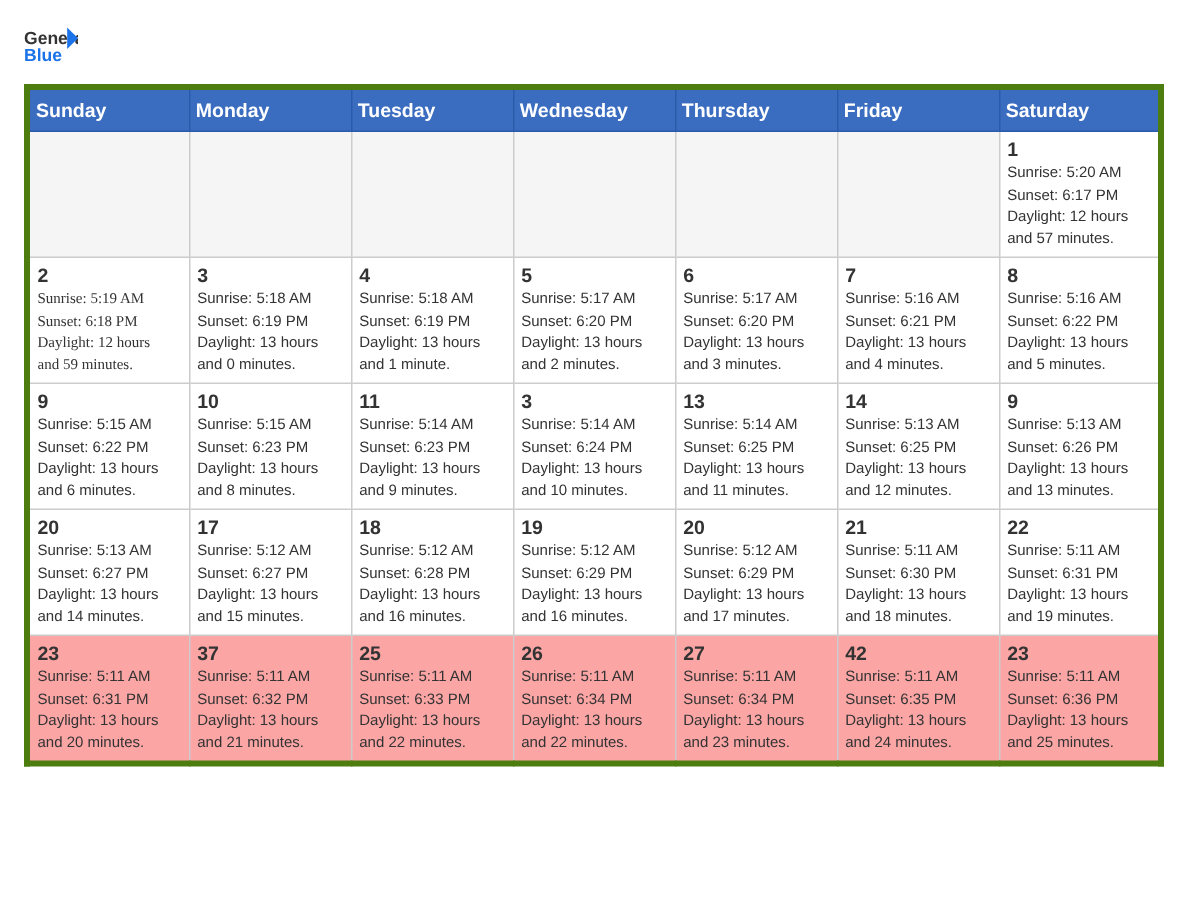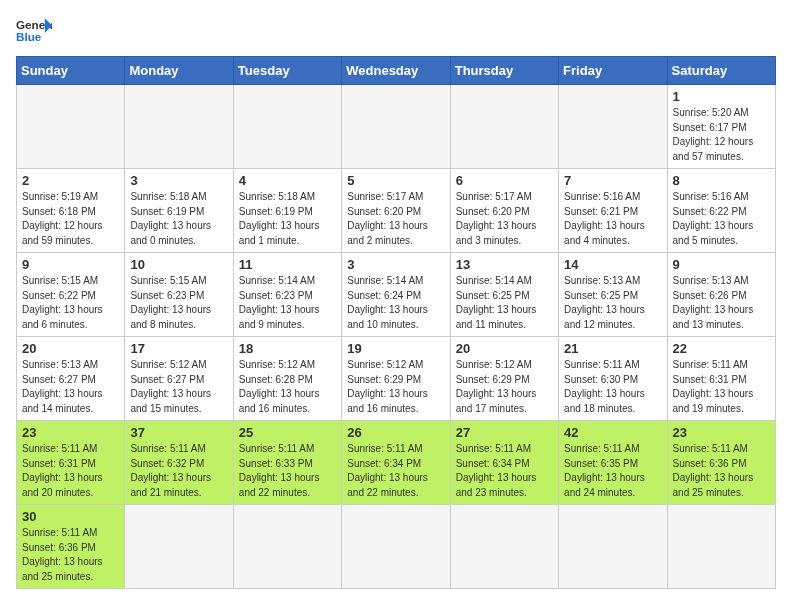--- a/index.html
+++ b/index.html
@@ -33,21 +33,21 @@
       font-weight: normal;
       color: #222;
     }
     .location {
       font-size: 15px;
       color: #555;
     }
     .calendar {
       width: 100%;
       border-collapse: collapse;
-      border: 1px solid #4d7c0f;
+      border: 4px solid #4d7c0f;
     }
     .calendar th {
       background: #3a6cc0;
       color: #fff;
       font-size: 13px;
       font-weight: bold;
       padding: 6px 4px;
       text-align: left;
       border: 1px solid #2a5aaa;
     }
@@ -72,21 +72,21 @@
     }
     .day-info {
       font-size: 10px;
       line-height: 1.45;
       color: #333;
     }
     .last-row td {
       background: #f5f5f5;
     }
     .last-row td.has-data {
-      background: #bef264;
+      background: #fca5a5;
     }
   </style>
 </head>
 <body>
 
 <div class="header">
   <div class="logo">
     <svg class="logo-icon" viewBox="0 0 40 30">
       <text x="0" y="14" font-size="13" font-family="Arial" fill="#333" font-weight="bold">General</text>
       <text x="0" y="27" font-size="13" font-family="Arial" fill="#1a73e8" font-weight="bold">Blue</text>
@@ -123,21 +123,21 @@
           <span class="day-num">1</span>
           <div class="day-info" style="white-space: pre-line;">Sunrise: 5:20 AM
 Sunset: 6:17 PM
 Daylight: 12 hours
 and 57 minutes.</div>
         </td>
       </tr>
       <tr>
         <td>
           <span class="day-num">2</span>
-          <div class="day-info" style="white-space: pre-line;">Sunrise: 5:19 AM
+          <div class="day-info" style="white-space: pre-line; font-family: Liberation Serif, serif;">Sunrise: 5:19 AM
 Sunset: 6:18 PM
 Daylight: 12 hours
 and 59 minutes.</div>
         </td>
         <td>
           <span class="day-num">3</span>
           <div class="day-info" style="white-space: pre-line;">Sunrise: 5:18 AM
 Sunset: 6:19 PM
 Daylight: 13 hours
 and 0 minutes.</div>
@@ -323,30 +323,15 @@
 Daylight: 13 hours
 and 24 minutes.</div>
         </td>
         <td class="has-data">
           <span class="day-num">23</span>
           <div class="day-info" style="white-space: pre-line;">Sunrise: 5:11 AM
 Sunset: 6:36 PM
 Daylight: 13 hours
 and 25 minutes.</div>
         </td>
-      </tr>
-      <tr class="last-row">
-        <td class="has-data">
-          <span class="day-num">30</span>
-          <div class="day-info" style="white-space: pre-line;">Sunrise: 5:11 AM
-Sunset: 6:36 PM
-Daylight: 13 hours
-and 25 minutes.</div>
-        </td>
-        <td class="empty"></td>
-        <td class="empty"></td>
-        <td class="empty"></td>
-        <td class="empty"></td>
-        <td class="empty"></td>
-        <td class="empty"></td>
       </tr>
     </tbody>
 </table>
 
 </body></html>

